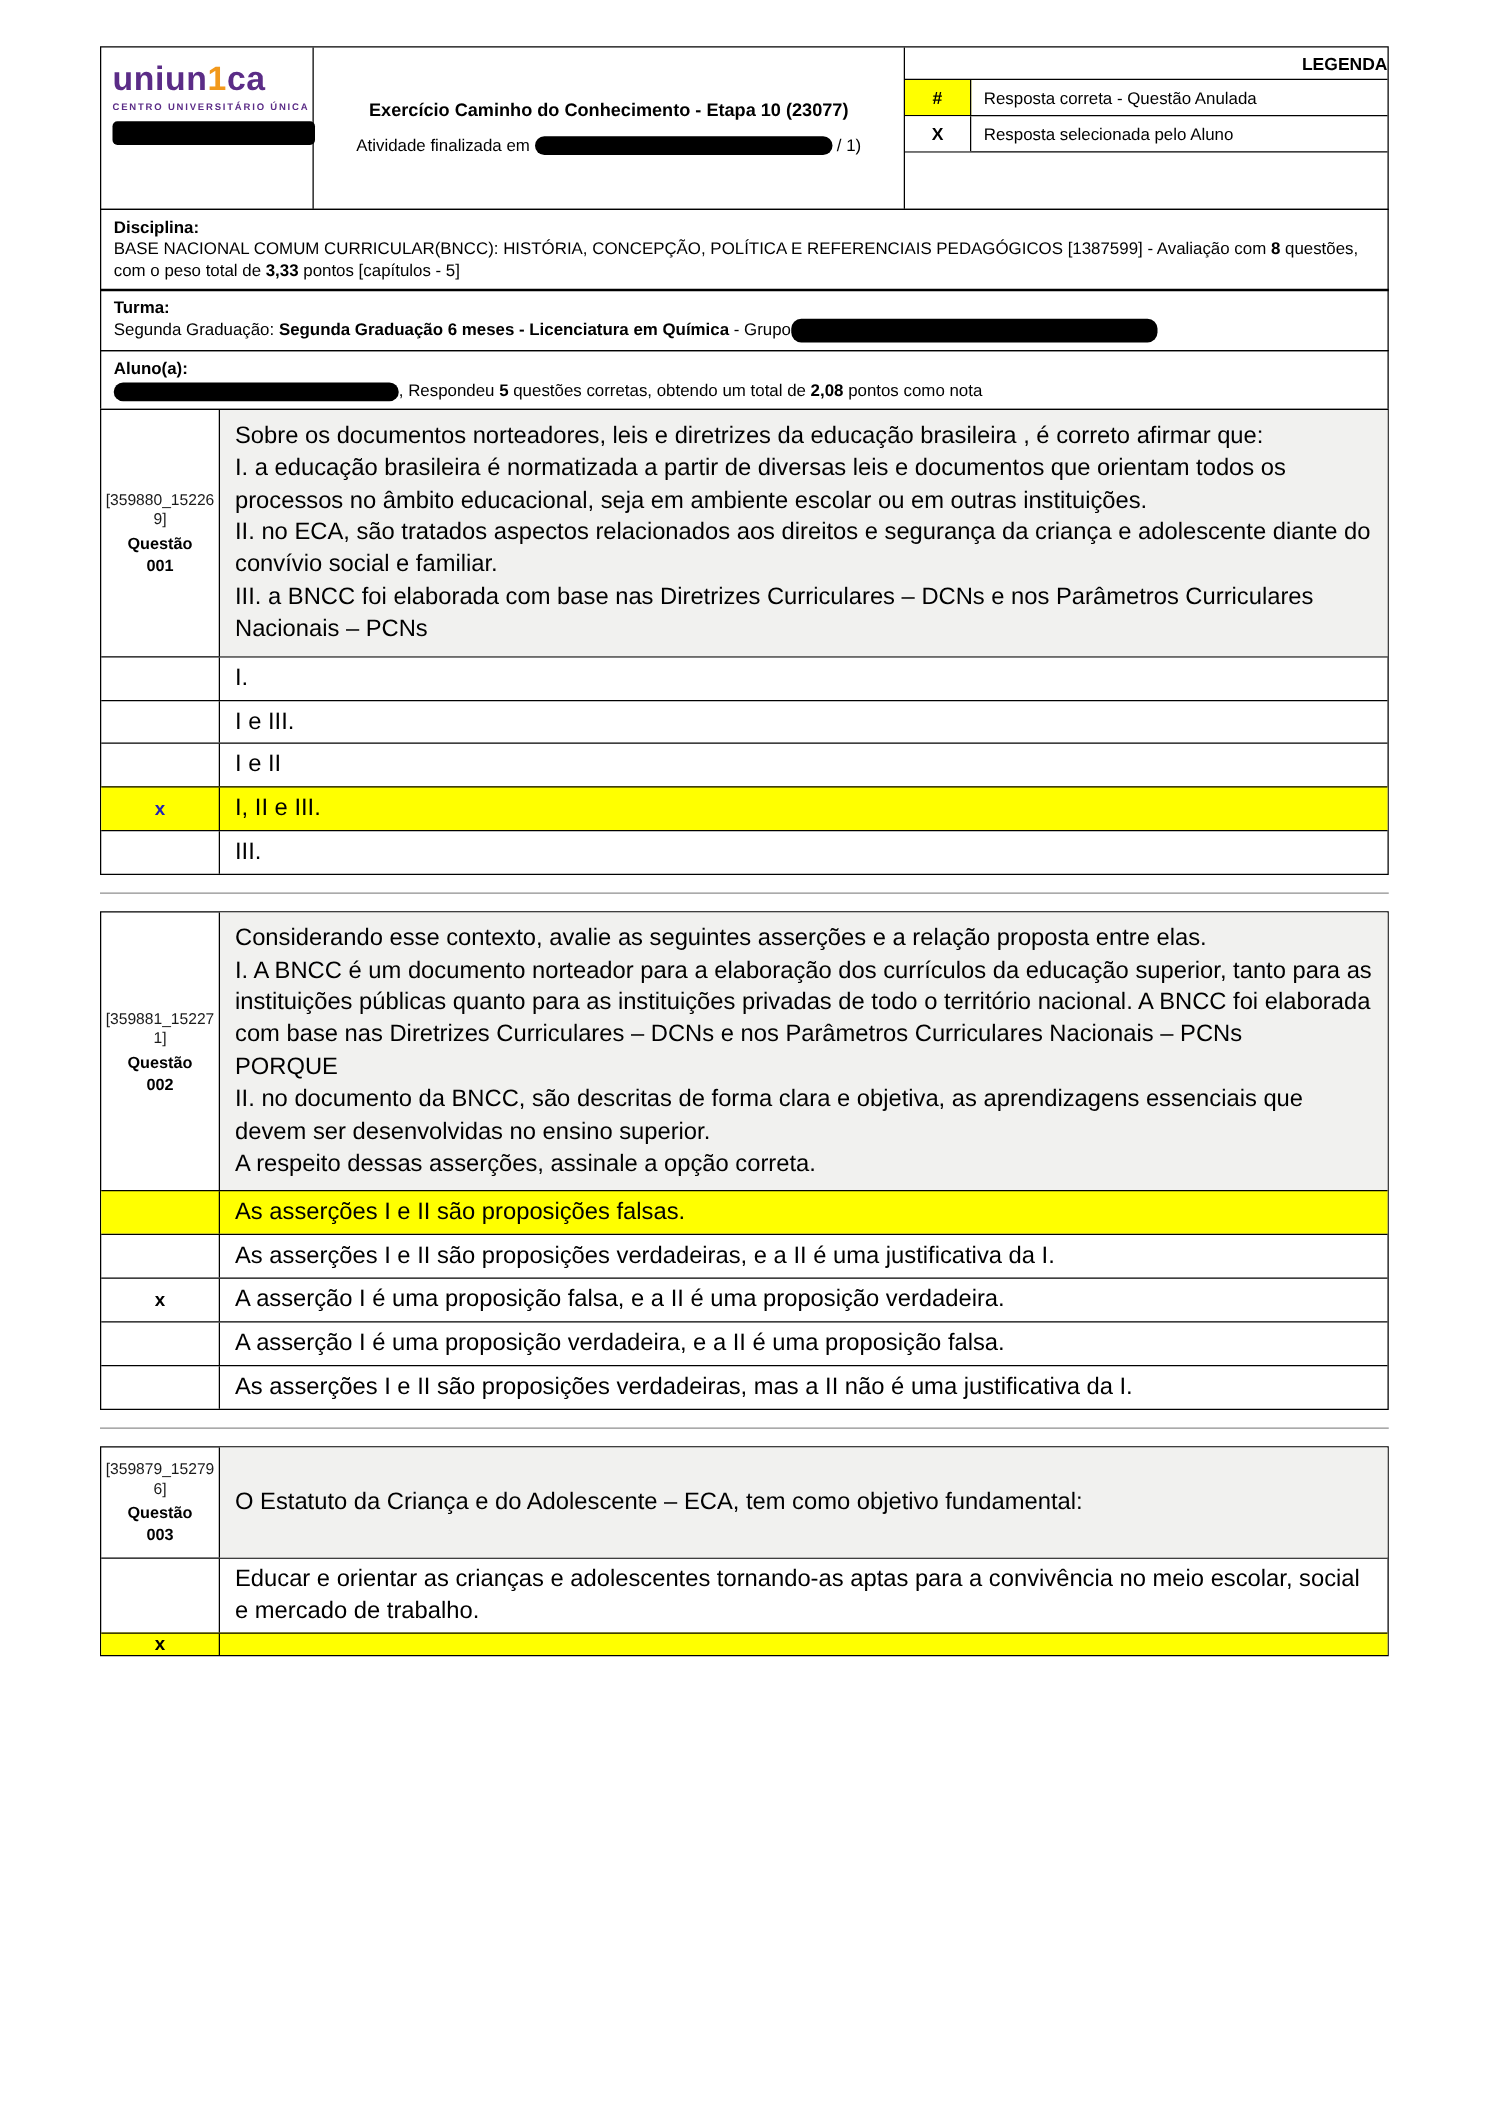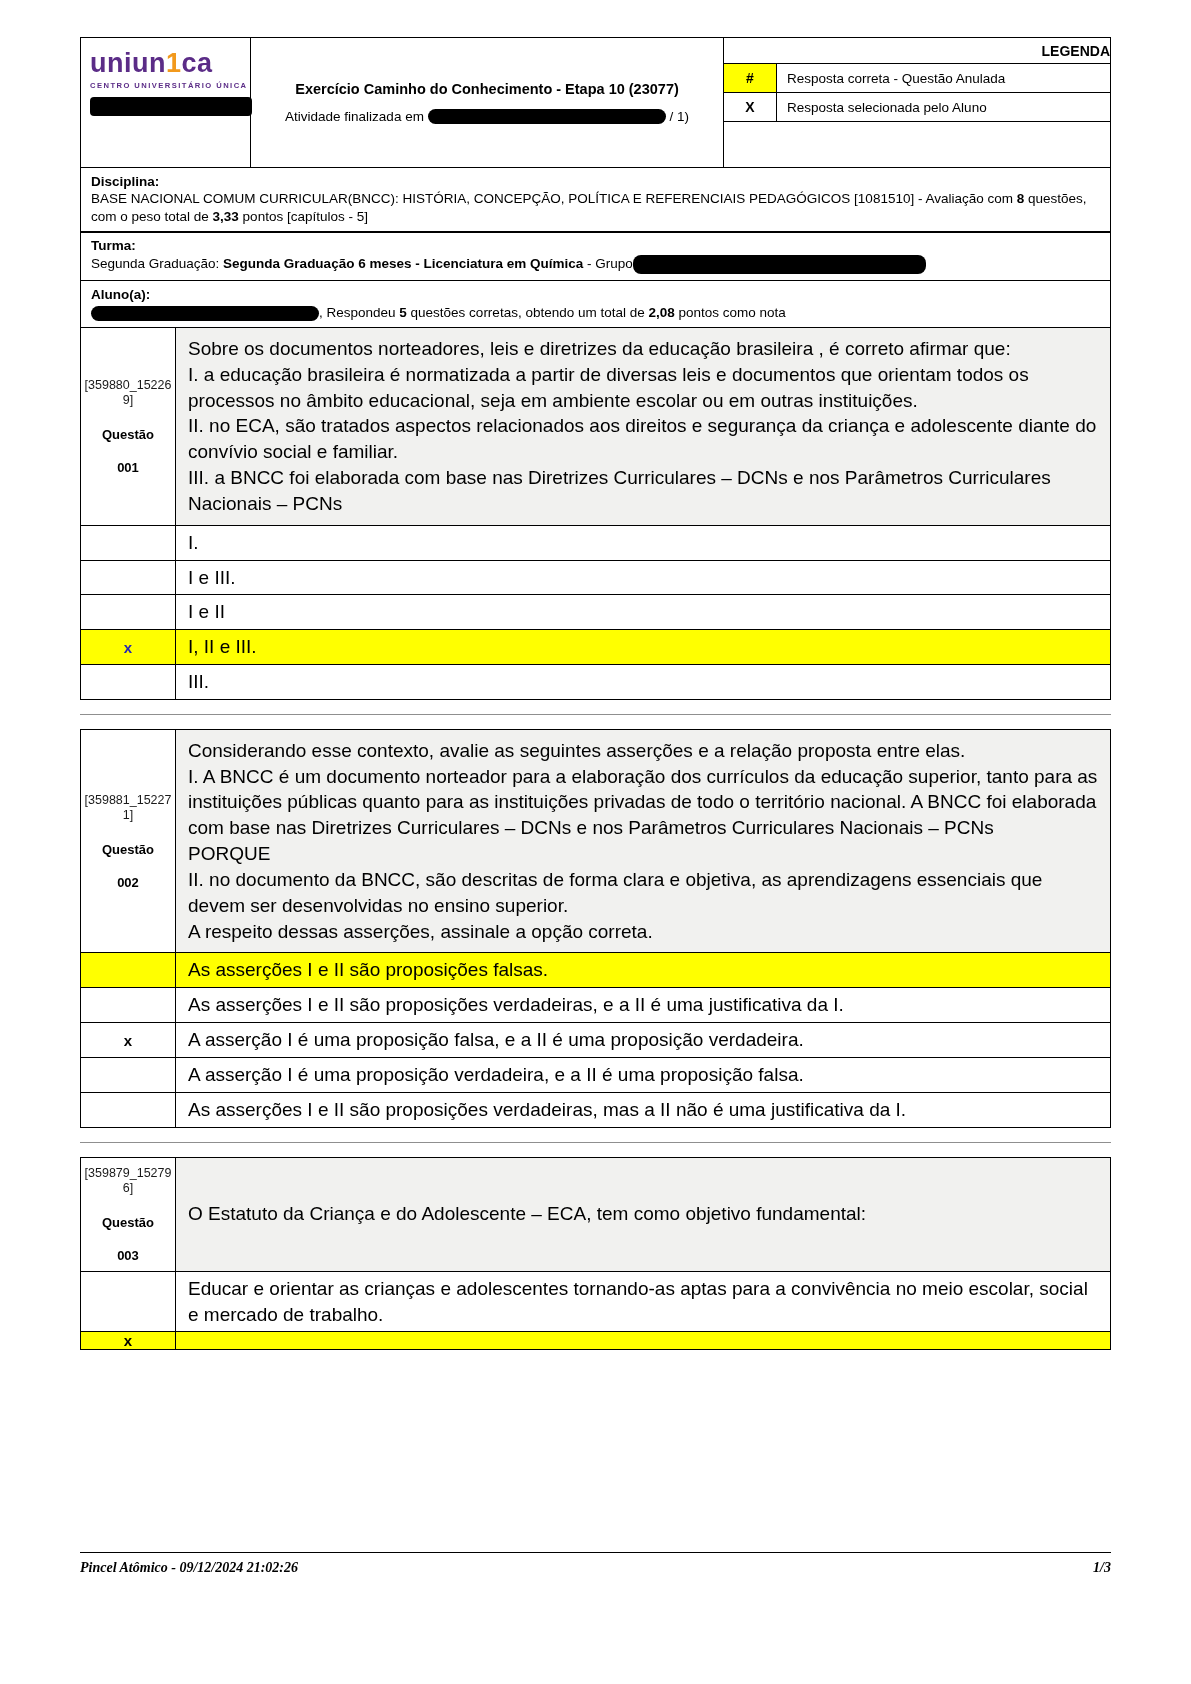--- a/index.html
+++ b/index.html
@@ -30,21 +30,21 @@
   
   .info-box  { border:1.5px solid #000; margin-top:-1.5px; padding:5px 10px 6px; font-size:13.5px; line-height:1.32; }
   .info-label{ font-weight:bold; }
   .info-text { }
   
   .qtable { border:1.5px solid #000; background:#fff; }
   #questions .qtable:first-child { margin-top:-1.5px; }
   .qrow  { display:flex; border-top:1.5px solid #000; }
   .qtable .qrow:first-child { border-top:none; }
   .qrow.qhead { min-height:88px; }
-  .qid-cell { width:95px; border-right:1.5px solid #000; display:flex; flex-direction:column; justify-content:center; align-items:center; text-align:center; padding:8px 2px; gap:18px; flex-shrink:0; }
+  .qid-cell { width:95px; border-right:1.5px solid #000; display:flex; flex-direction:column; justify-content:center; align-items:center; text-align:center; padding:8px 2px; gap:3px; flex-shrink:0; }
   .qid      { font-size:12.5px; word-break:break-all; line-height:1.25; color:#1a1a1a; }
   .qlabel, .qnum { font-weight:bold; font-size:13px; }
   .qstatement { flex:1; background:var(--stbg); padding:8px 12px; font-size:19px; line-height:1.36; white-space:pre-line; display:flex; align-items:center; }
   .mark-cell  { width:95px; border-right:1.5px solid #000; display:flex; align-items:center; justify-content:center; font-weight:bold; font-size:15px; flex-shrink:0; }
   .answer-text{ flex:1; padding:4px 12px; font-size:19px; line-height:1.36; }
   .qrow.hl    { background:var(--hl); }
   .qsep { border-top:1px solid #8f8f8f; margin:14px 0; }
   
   .footer { position:absolute; left:80px; right:80px; top:1552px; border-top:1.5px solid #000; padding-top:7px;
             display:flex; justify-content:space-between;
@@ -75,21 +75,21 @@
           <div class="legend-row">
             <div class="legend-mark" style="background: rgb(255, 255, 255);">X</div>
             <div class="legend-label">Resposta selecionada pelo Aluno</div>
           </div>
         </div>
     </div>
   </div>
 
   <div class="info-box">
     <div class="info-label">Disciplina:</div>
-    <div class="info-text"><span>BASE NACIONAL COMUM CURRICULAR(BNCC): HISTÓRIA, CONCEPÇÃO, POLÍTICA E REFERENCIAIS PEDAGÓGICOS [1081510] - Avaliação com </span><span style="font-weight: 700;">8</span><span> questões, com o peso total de </span><span style="font-weight: 700;">3,33</span><span> pontos [capítulos - 5]</span></div>
+    <div class="info-text"><span>BASE NACIONAL COMUM CURRICULAR(BNCC): HISTÓRIA, CONCEPÇÃO, POLÍTICA E REFERENCIAIS PEDAGÓGICOS [1387599] - Avaliação com </span><span style="font-weight: 700;">8</span><span> questões, com o peso total de </span><span style="font-weight: 700;">3,33</span><span> pontos [capítulos - 5]</span></div>
   </div>
 
   <div class="info-box">
     <div class="info-label">Turma:</div>
     <div class="info-text"><span>Segunda Graduação: </span><span style="font-weight: 700; margin-top: 48px;">Segunda Graduação 6 meses - Licenciatura em Química</span><span> - Grupo</span><span class="redact lg"></span></div>
   </div>
 
   <div class="info-box">
     <div class="info-label">Aluno(a):</div>
     <div class="info-text"><span class="redact md"></span><span>, Respondeu </span><span style="font-weight: 700;">5</span><span> questões corretas, obtendo um total de </span><span style="font-weight: 700;">2,08</span><span> pontos como nota</span></div>
@@ -177,18 +177,14 @@
         <div class="qrow answer">
           <div class="mark-cell"></div>
           <div class="answer-text">Educar e orientar as crianças e adolescentes tornando-as aptas para a convivência no meio escolar, social e mercado de trabalho.</div>
         </div>
         <div class="qrow answer hl">
           <div class="mark-cell" style="color: rgb(0, 0, 0);">x</div>
         </div>
       </div>
     </div>
 
-  <div class="footer">
-    <div>Pincel Atômico - 09/12/2024 21:02:26</div>
-    <div>1/3</div>
-  </div>
 
 </div>
 
 </body></html>

